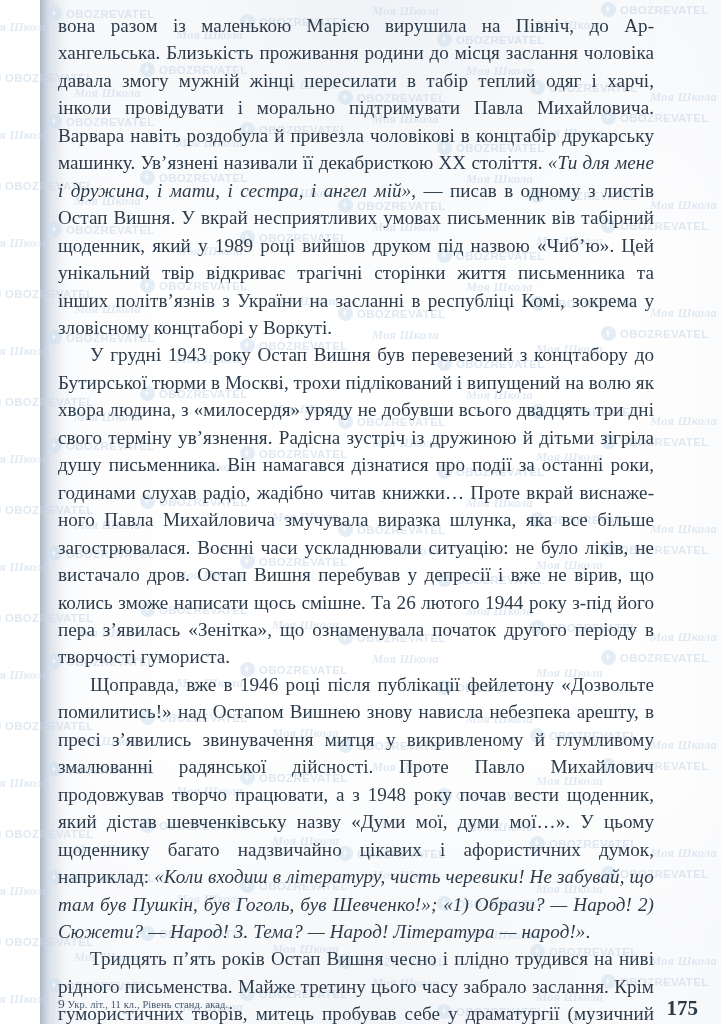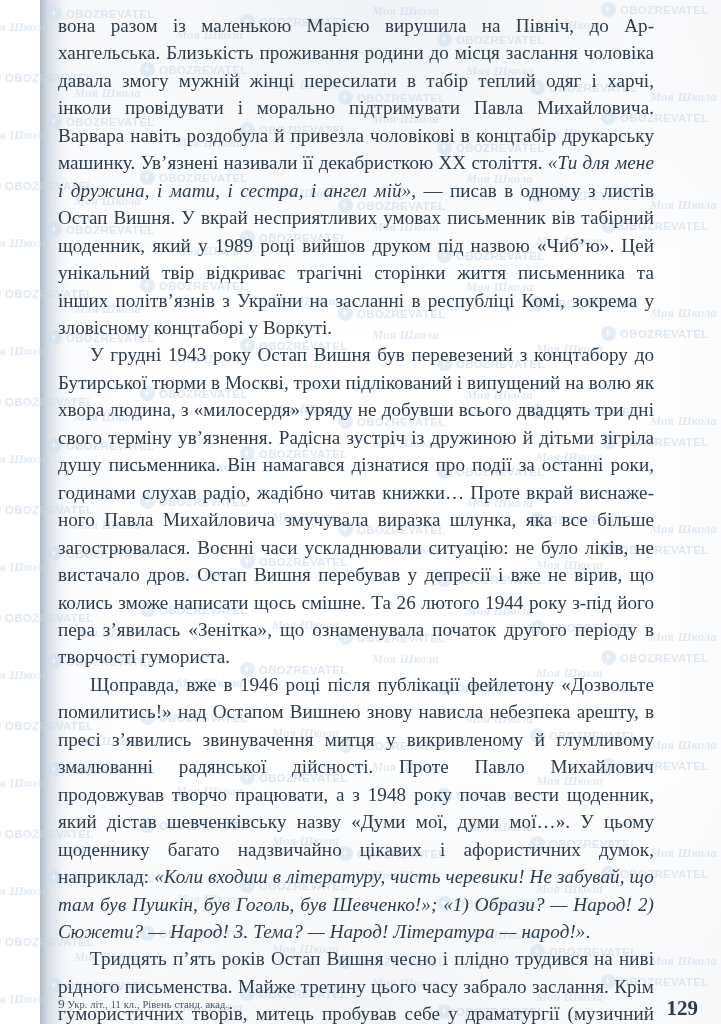--- a/index.html
+++ b/index.html
@@ -802,16 +802,16 @@
         <p class="para indent"><span class="">Тридцять п’ять років Остап Вишня чесно і плідно трудився на ниві рідного письменства. Майже третину цього часу забрало заслання. Крім гумористичних творів, митець пробував себе у драматургії (музичний гротеск «Вій», драма-пародія «Запоро­жець за Дунаєм», п’єса «В’ячеслав»), перекладав з російської мови твори Миколи Гоголя, Антона Чехова, Володимира Мая­ковського.</span></p>
       </div>
   </div>
 
   <div class="footer-note">
     <span class="fn-num">9</span>
     <span>Укр. літ., 11 кл., Рівень станд. акад.</span>
   </div>
 
   <div class="page-number-wrap">
-    <div class="page-number">129</div>
+    <div class="page-number">175</div>
   </div>
 
 </div>
 
 </body></html>

